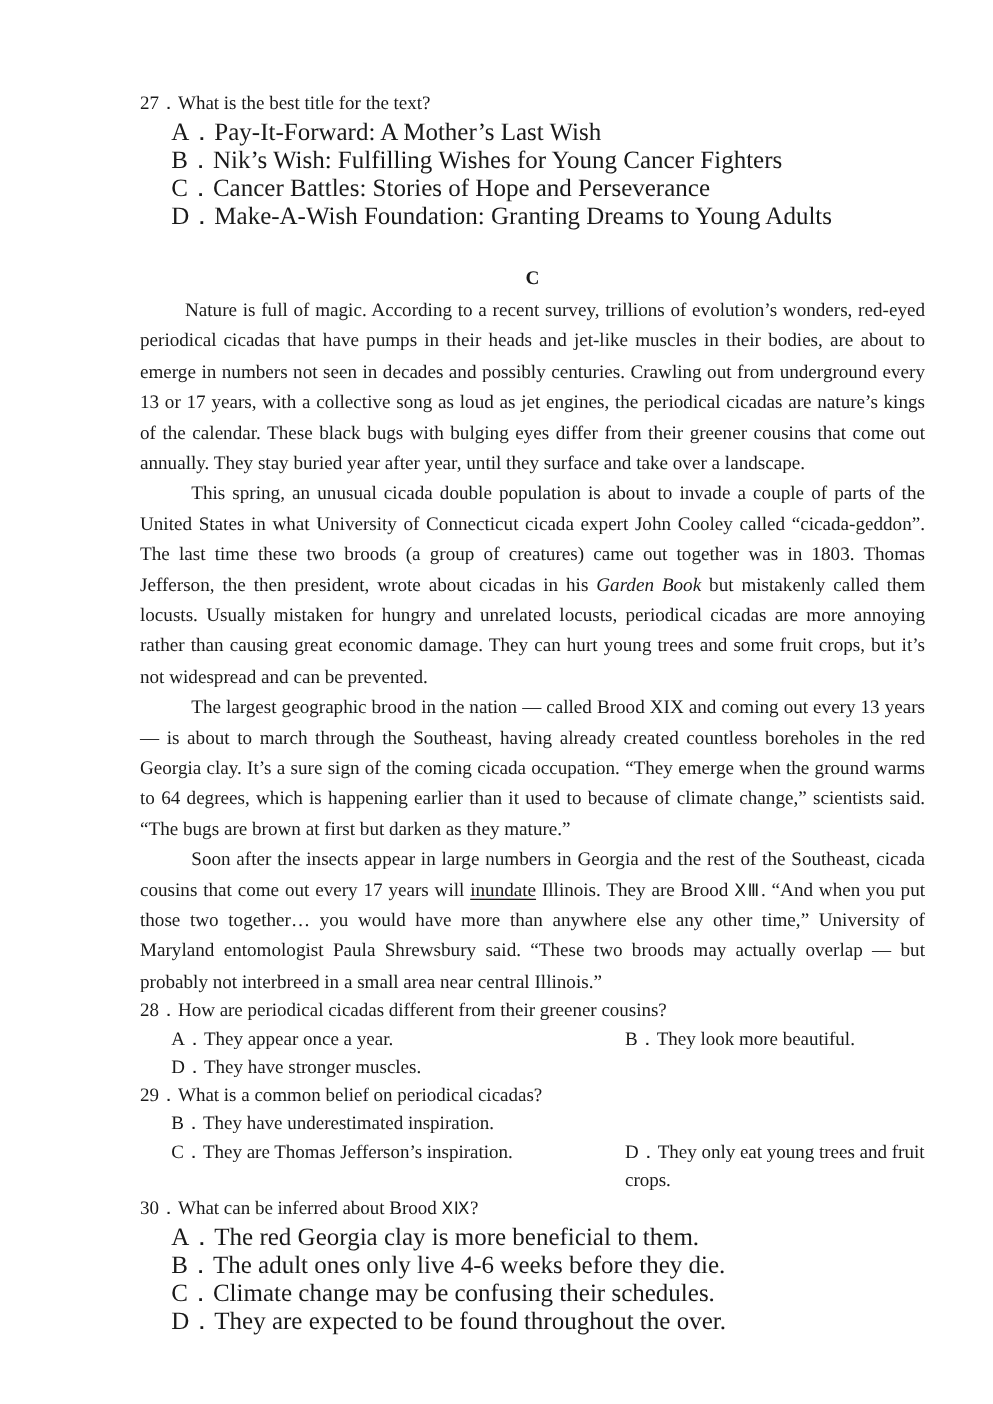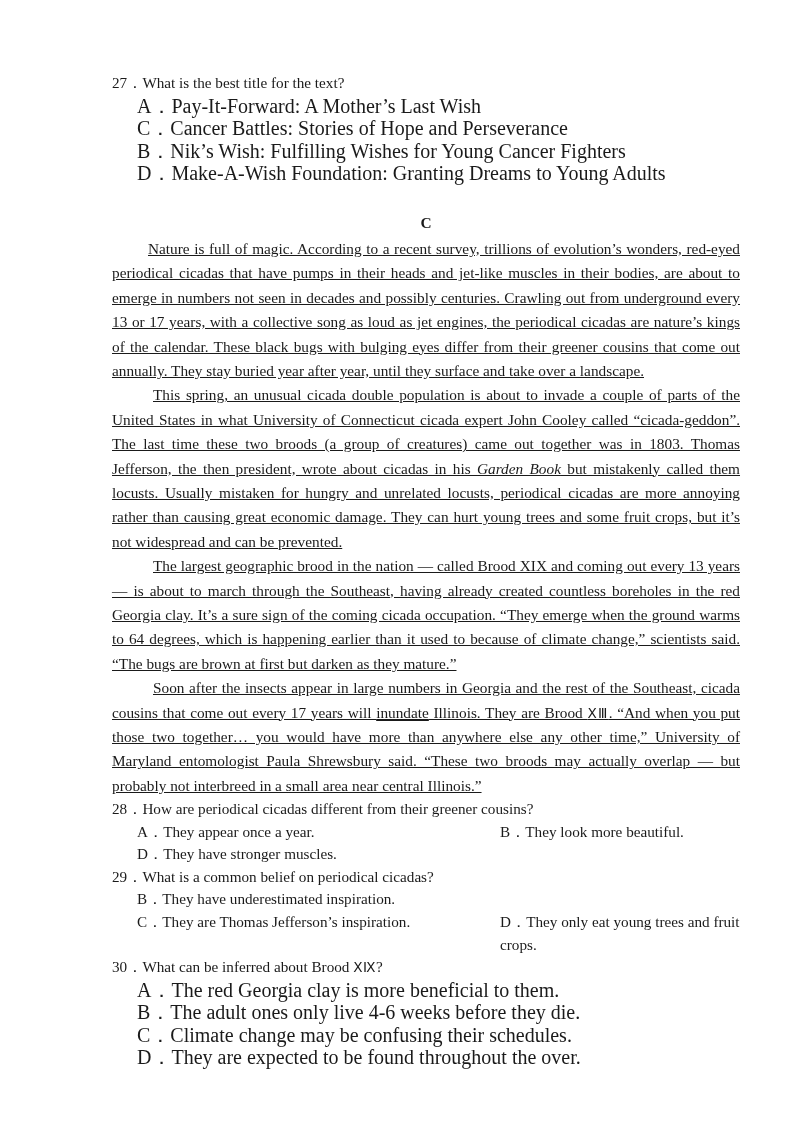--- a/index.html
+++ b/index.html
@@ -87,21 +87,20 @@
   }
 
   .para {
     font-size: 15.3px;
     line-height: 24.4px;
     text-align: justify;
     text-justify: inter-word;
     margin: 0;
     text-indent: 36px;
     hyphens: none;
-    text-decoration: underline;
   }
   .para.indent-wide {
     text-indent: 41px;
   }
   .para em {
     font-style: italic;
   }
   .para u {
     text-decoration: underline;
     text-underline-offset: 2px;
@@ -119,22 +118,22 @@
 </head>
 <body>
 
 <div class="page">
   <div class="content">
 
     <div class="question">
       <div class="q-stem"><span class="q-num">27．</span><span>What is the best title for the text?</span></div>
       <ul class="opt-list">
         <li class="opt"><span class="opt-letter">A．</span><span>Pay-It-Forward: A Mother’s Last Wish</span></li>
+        <li class="opt"><span class="opt-letter">B．</span><span>Nik’s Wish: Fulfilling Wishes for Young Cancer Fighters</span></li>
         <li class="opt"><span class="opt-letter">C．</span><span>Cancer Battles: Stories of Hope and Perseverance</span></li>
-        <li class="opt"><span class="opt-letter">B．</span><span>Nik’s Wish: Fulfilling Wishes for Young Cancer Fighters</span></li>
         <li class="opt"><span class="opt-letter">D．</span><span>Make-A-Wish Foundation: Granting Dreams to Young Adults</span></li>
       </ul>
     </div>
 
     <div class="spacer-lg"></div>
 
     <div class="section-letter">C</div>
 
     <div class="spacer-sm"></div>
 

